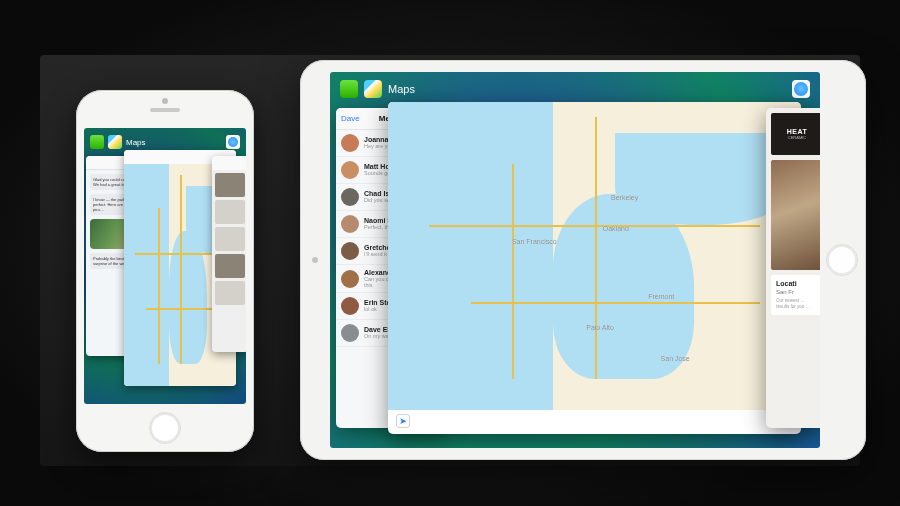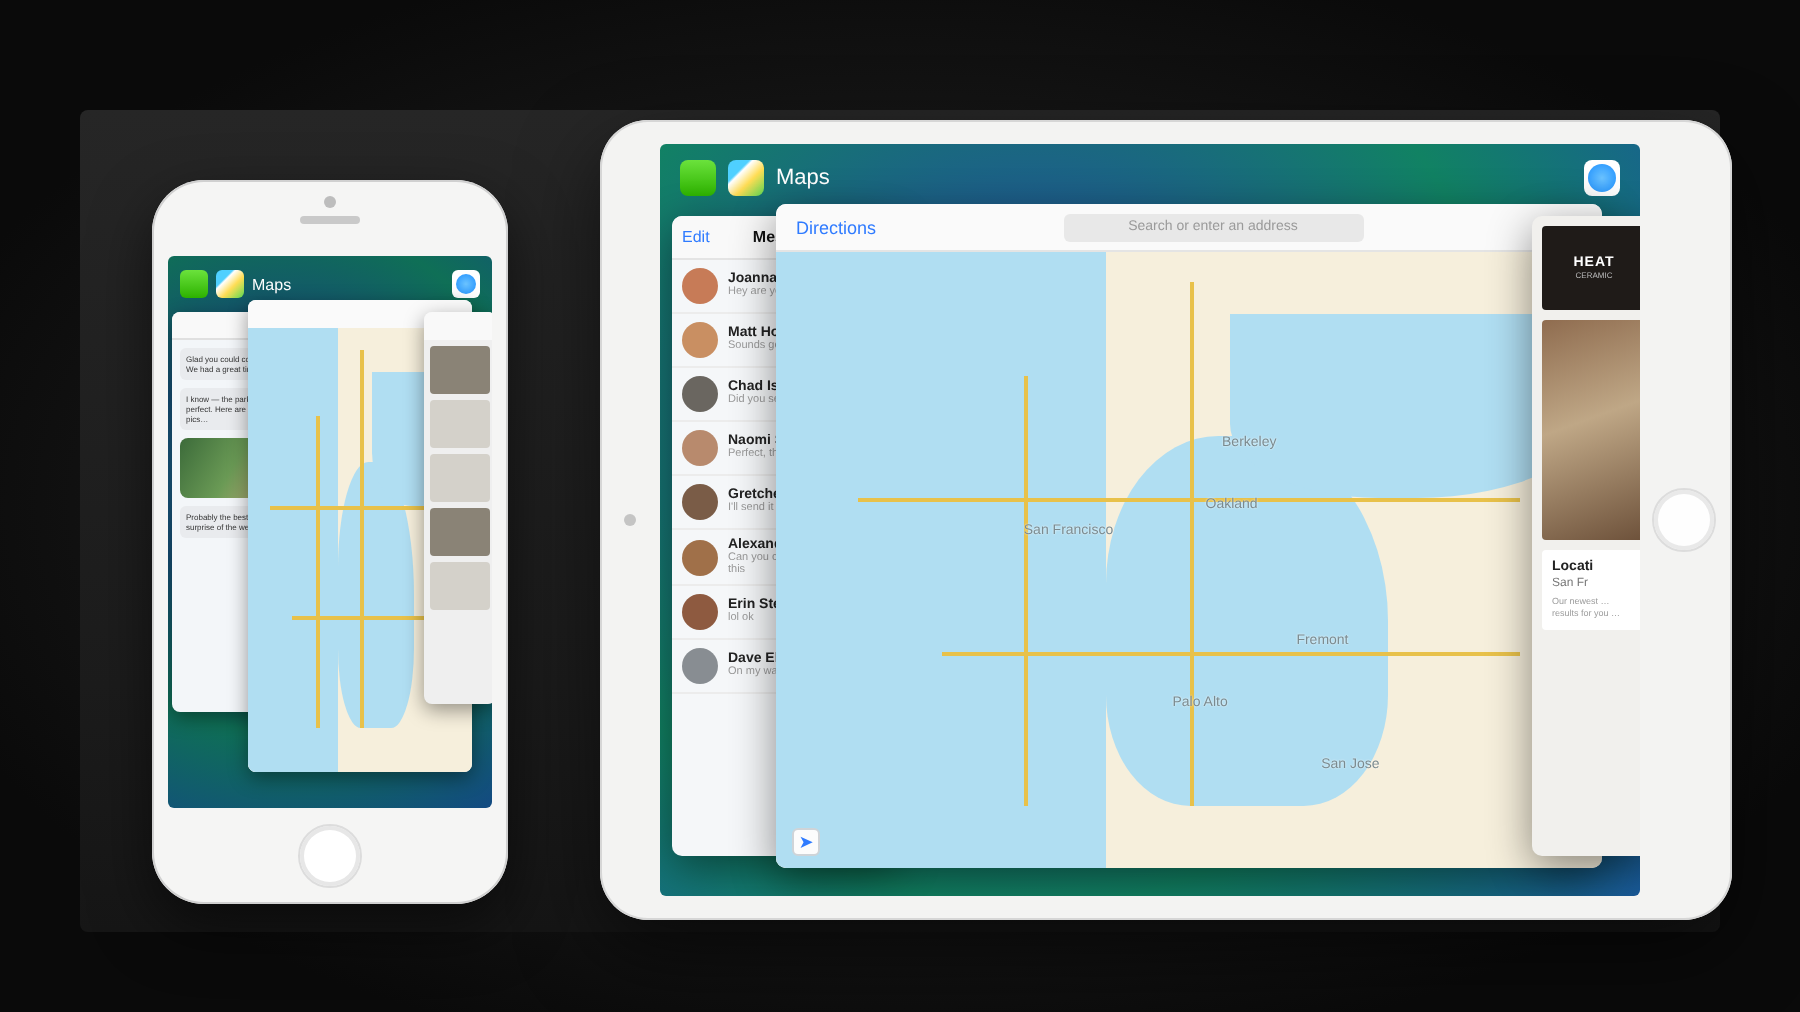--- a/index.html
+++ b/index.html
@@ -179,21 +179,21 @@
 
       <div class="ip-header">
         <span class="ip-ico ico-green"></span>
         <span class="ip-ico ico-maps"></span>
         <span class="ip-title">Maps</span>
         <span class="ip-ico ico-safari safari"></span>
       </div>
 
       <div class="ip-card messages">
         <div class="nav">
-          <span>Edit</span>
+          <span>Dave</span>
           <span class="c">Messages</span>
           <span>✎</span>
         </div>
         <div id="msg-list">
             <div class="mrow">
               <span class="av" style="background:#c77b57"></span>
               <span class="txt">
                 <div class="nm">Joanna Fox</div>
                 <div class="sub">Hey are you around later today?</div>
               </span>
@@ -244,25 +244,20 @@
               <span class="av" style="background:#888d92"></span>
               <span class="txt">
                 <div class="nm">Dave Elfving</div>
                 <div class="sub">On my way</div>
               </span>
             </div>
           </div>
       </div>
 
       <div class="ip-card map">
-        <div class="nav">
-          <span class="link">Directions</span>
-          <span class="search">Search or enter an address</span>
-          <span class="link">Add</span>
-        </div>
         <div class="bay-map big" style="height:calc(100% - 24px)">
           <div class="water ocean"></div>
             <div class="water sfbay"></div>
             <div class="water delta"></div>
           <div class="road r1"></div>
             <div class="road r2"></div>
             <div class="road r3"></div>
             <div class="road r4"></div>
           <span class="city" style="left:30%;top:44%">San Francisco</span>
           <span class="city" style="left:52%;top:40%">Oakland</span>

